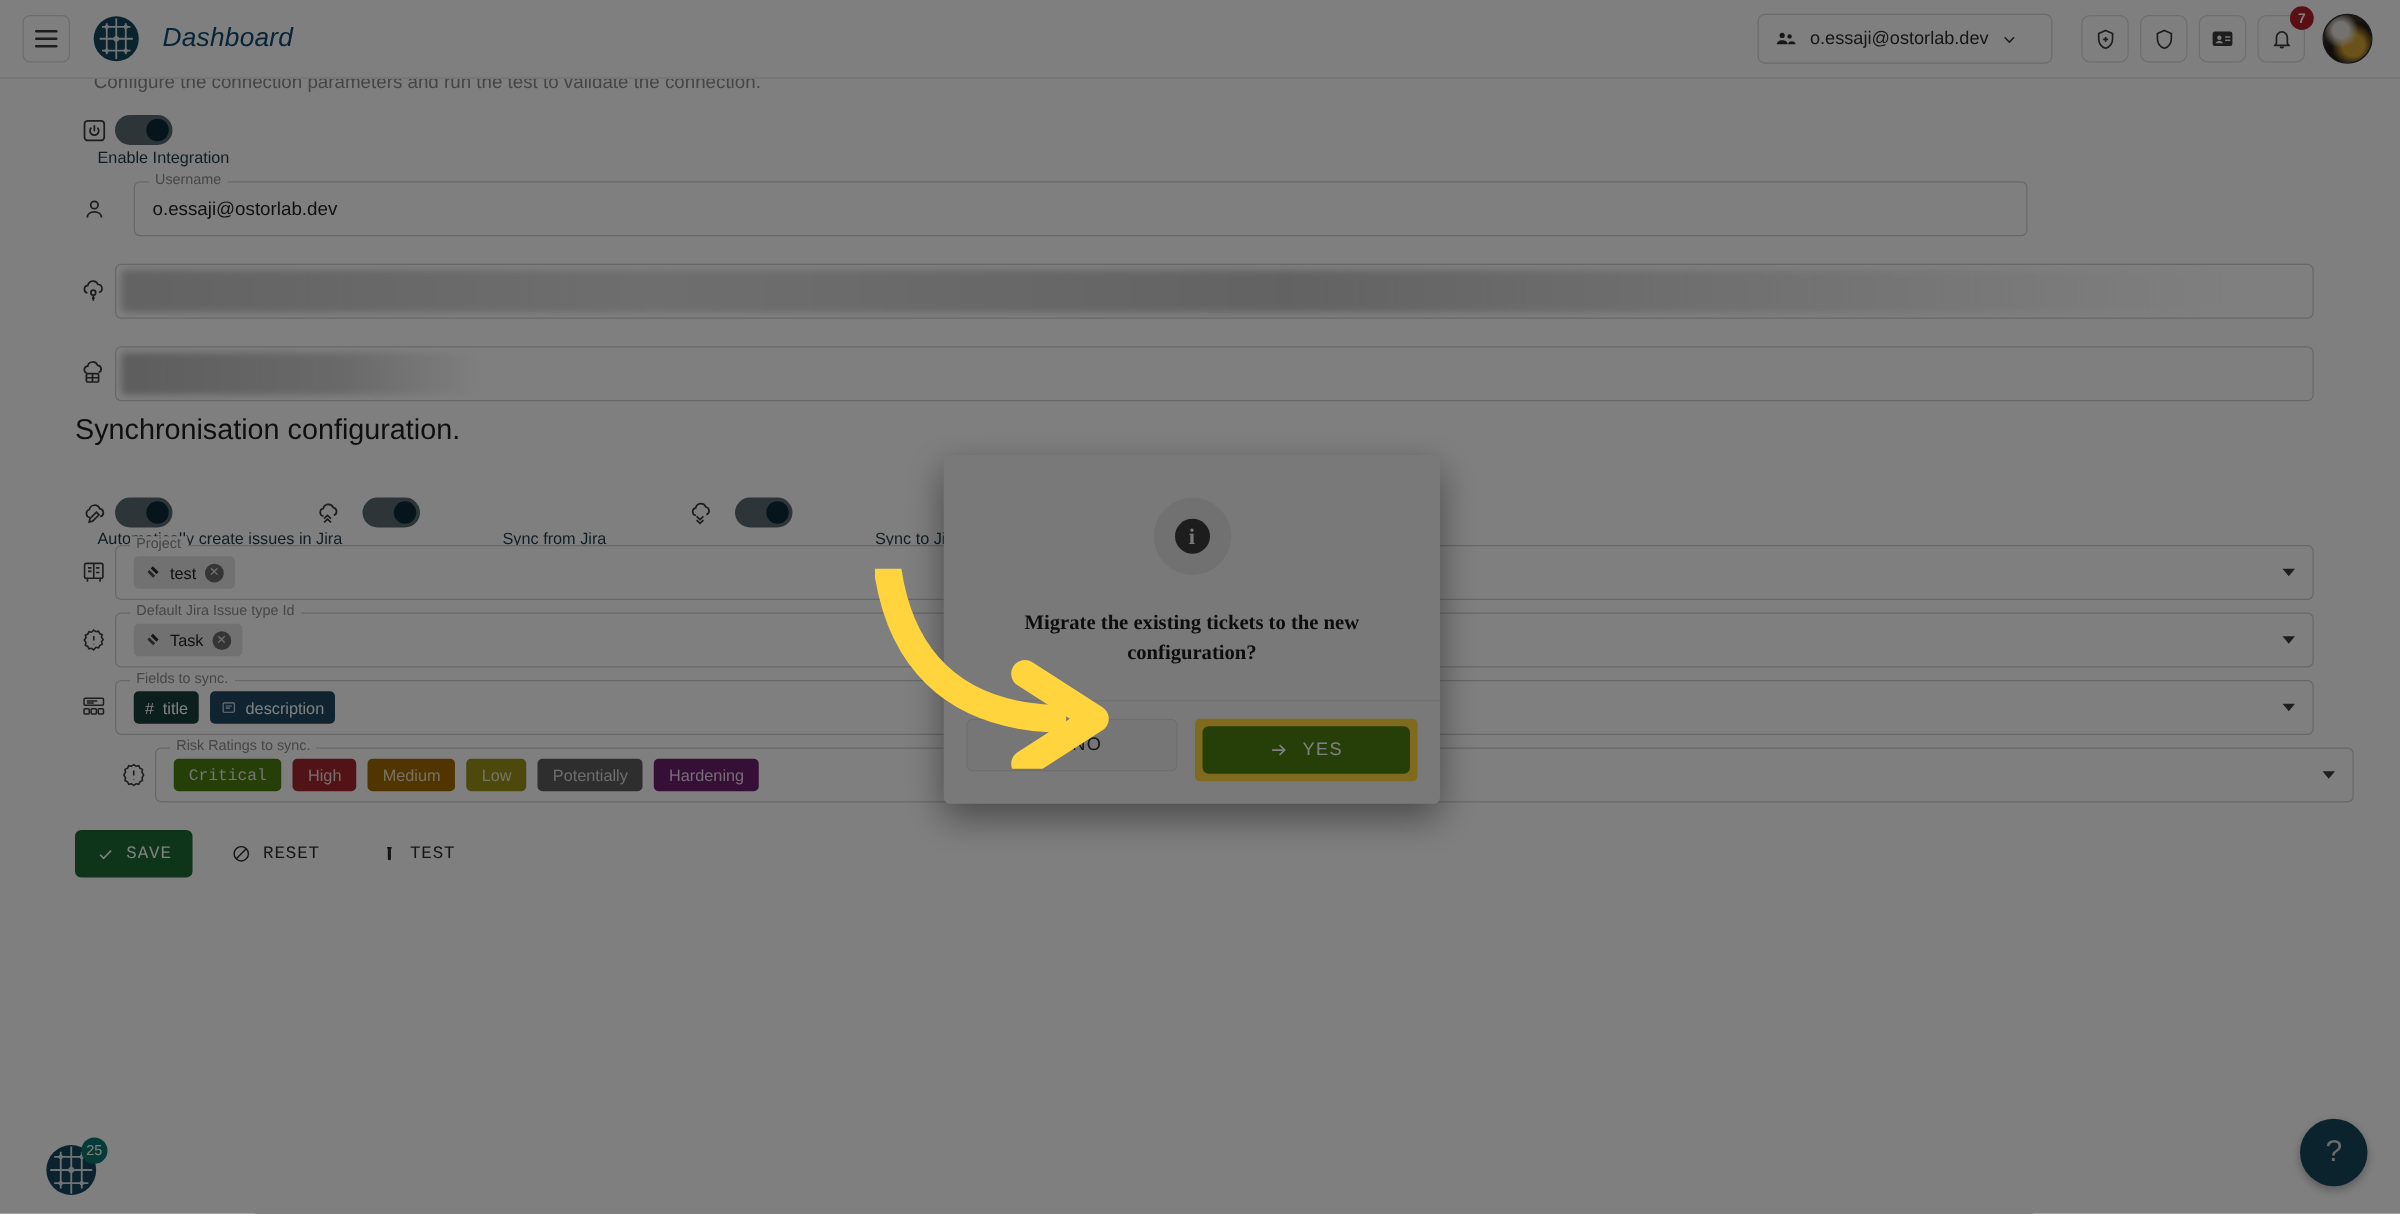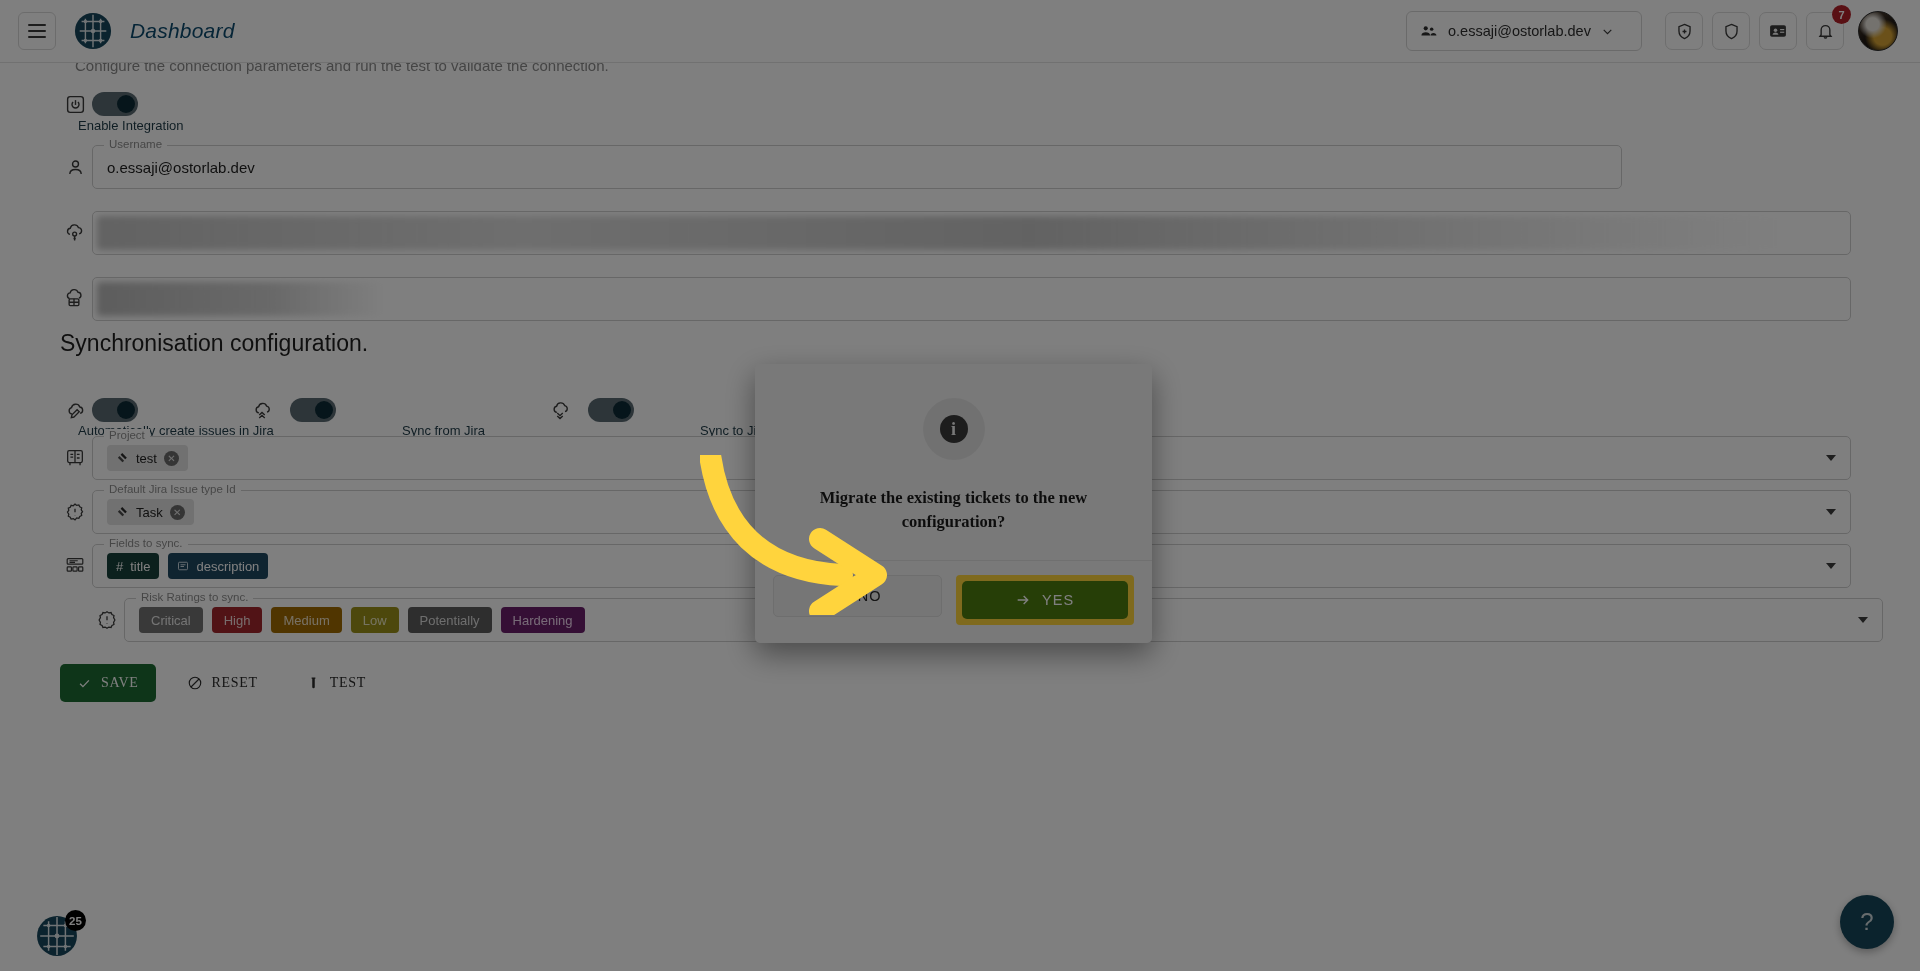--- a/index.html
+++ b/index.html
@@ -265,42 +265,42 @@
     height: 38px;
     border-radius: 5px;
     display: inline-flex;
     align-items: center;
     gap: 9px;
     padding: 0 17px;
     font-size: 14px;
     letter-spacing: .7px;
     cursor: pointer;
     border: none;
-    font-family: Liberation Serif, serif;
+    font-family: Liberation Mono, monospace;
   }
   .btn.primary { background: #1d6b33; color: #fff; }
   .btn.ghost   { background: transparent; color: #2b2b2b; }
 
   
   .chat-fab {
     position: absolute;
     left: 36px; bottom: 14px;
     width: 42px; height: 42px;
     border-radius: 50%;
     cursor: pointer;
   }
   .chat-badge {
     position: absolute;
     top: -5px; right: -8px;
     min-width: 21px; height: 21px;
     border-radius: 50%;
-    background: #000000;
+    background: #0f766e;
     color: #fff;
     font-size: 11.5px;
-    font-weight: 700;
+    font-weight: 400;
     display: flex; align-items: center; justify-content: center;
     padding: 1px 4px;
   }
   
   .help-fab {
     position: absolute;
     right: 26px; bottom: 22px;
     width: 54px; height: 54px;
     border-radius: 50%;
     background: #17475a;
@@ -490,21 +490,21 @@
           <path d="M12 7v5.5"></path>
           <path d="M9.2 9.2a4 4 0 1 0 5.6 0"></path>
         </svg>
       </span>
       <div class="toggle">
         <span class="knob"></span>
       </div>
     </div>
     <div class="toggle-label" style="left:78px; top:55px;">Enable Integration</div>
 
-    <div class="row" style="top:82px; width:1622px;">
+    <div class="row" style="top:82px; width:1622px;gap:15px;">
       <span class="field-icon">
         <svg width="21" height="21" viewBox="0 0 24 24" fill="none" stroke="#3a3a3a" stroke-width="1.6">
           <circle cx="12" cy="8" r="3.4"></circle>
           <path d="M5.5 19.5c0-3.4 2.9-5.2 6.5-5.2s6.5 1.8 6.5 5.2"></path>
         </svg>
       </span>
       <div class="tf" style="width:1759px;">
         <span class="tf-legend">Username</span>
         <span class="tf-value">o.essaji@ostorlab.dev</span>
       </div>
@@ -649,21 +649,21 @@
 
     <div class="row" style="top:535px; width:1920px;margin-left:32px;">
       <span class="field-icon">
         <svg width="22" height="22" viewBox="0 0 24 24" fill="none" stroke="#3a3a3a" stroke-width="1.4">
           <path d="M12 3l2 1.3 2.4-.4 1 2.2 2.2 1-.4 2.4L20.6 12l-1.4 2.5.4 2.4-2.2 1-1 2.2-2.4-.4L12 21l-2-1.3-2.4.4-1-2.2-2.2-1 .4-2.4L3.4 12l1.4-2.5-.4-2.4 2.2-1 1-2.2 2.4.4z"></path>
           <path d="M12 8v4.4M12 15.4v.5"></path>
         </svg>
       </span>
       <div class="tf" style="width:1759px;">
         <span class="tf-legend">Risk Ratings to sync.</span>
-        <span class="chip" style="background:#737373;color:#e8e8e8;padding:0 12px;">Critical</span>
+        <span class="chip" style="background:#4d7c0f;color:#e8e8e8;padding:0 12px;font-family:Liberation Mono, monospace;">Critical</span>
         <span class="chip" style="background:#a2262c;color:#f0dada;padding:0 12px;">High</span>
         <span class="chip" style="background:#a06a00;color:#efe2c8;padding:0 12px;">Medium</span>
         <span class="chip" style="background:#9b9118;color:#ece9c5;padding:0 12px;">Low</span>
         <span class="chip" style="background:#5c5c5c;color:#dddddd;padding:0 12px;">Potentially</span>
         <span class="chip" style="background:#6b1e6b;color:#efd5ef;padding:0 12px;">Hardening</span>
         <span class="tf-caret"></span>
       </div>
     </div>
 
     <div class="row" style="top:601px; left:60px; gap:14px;">

